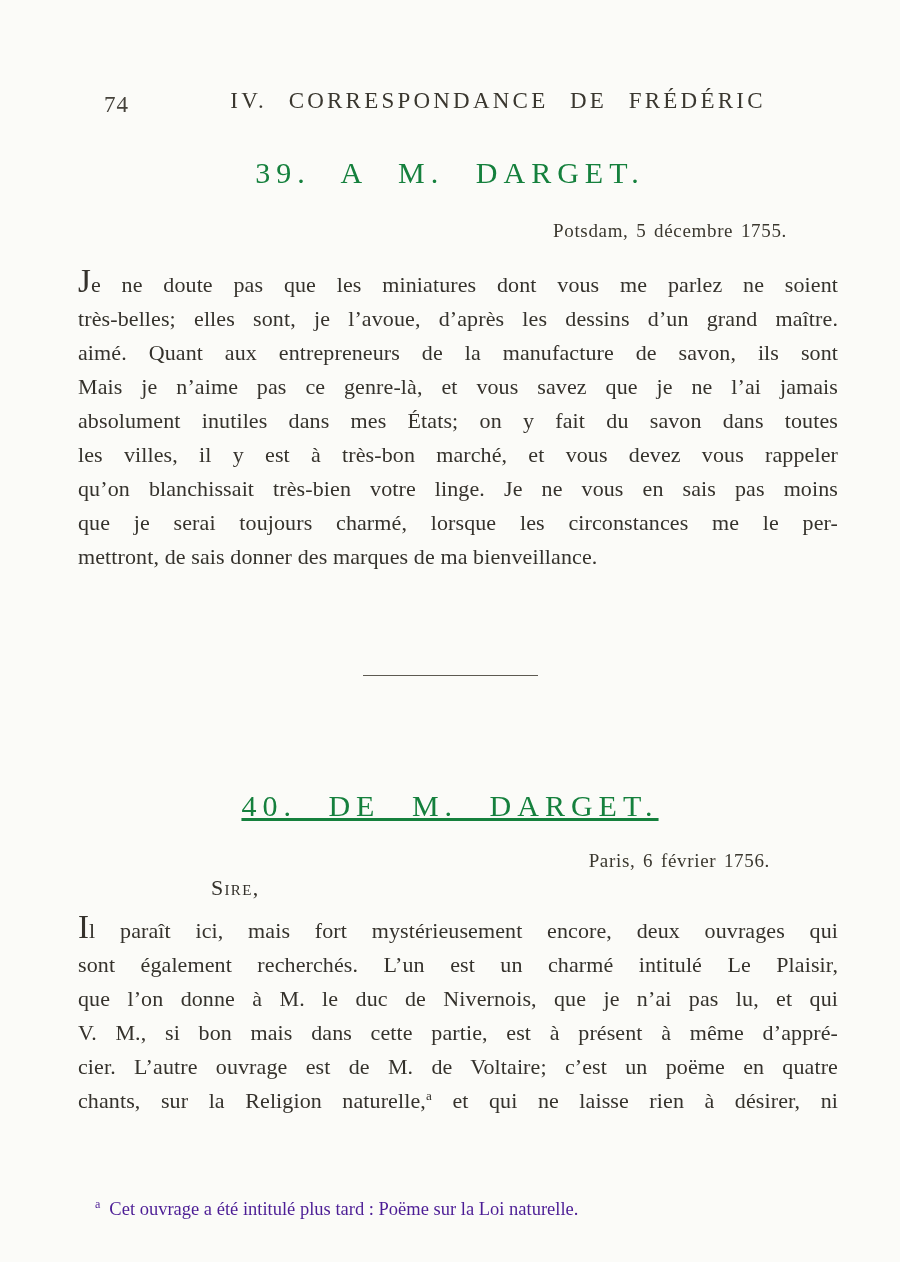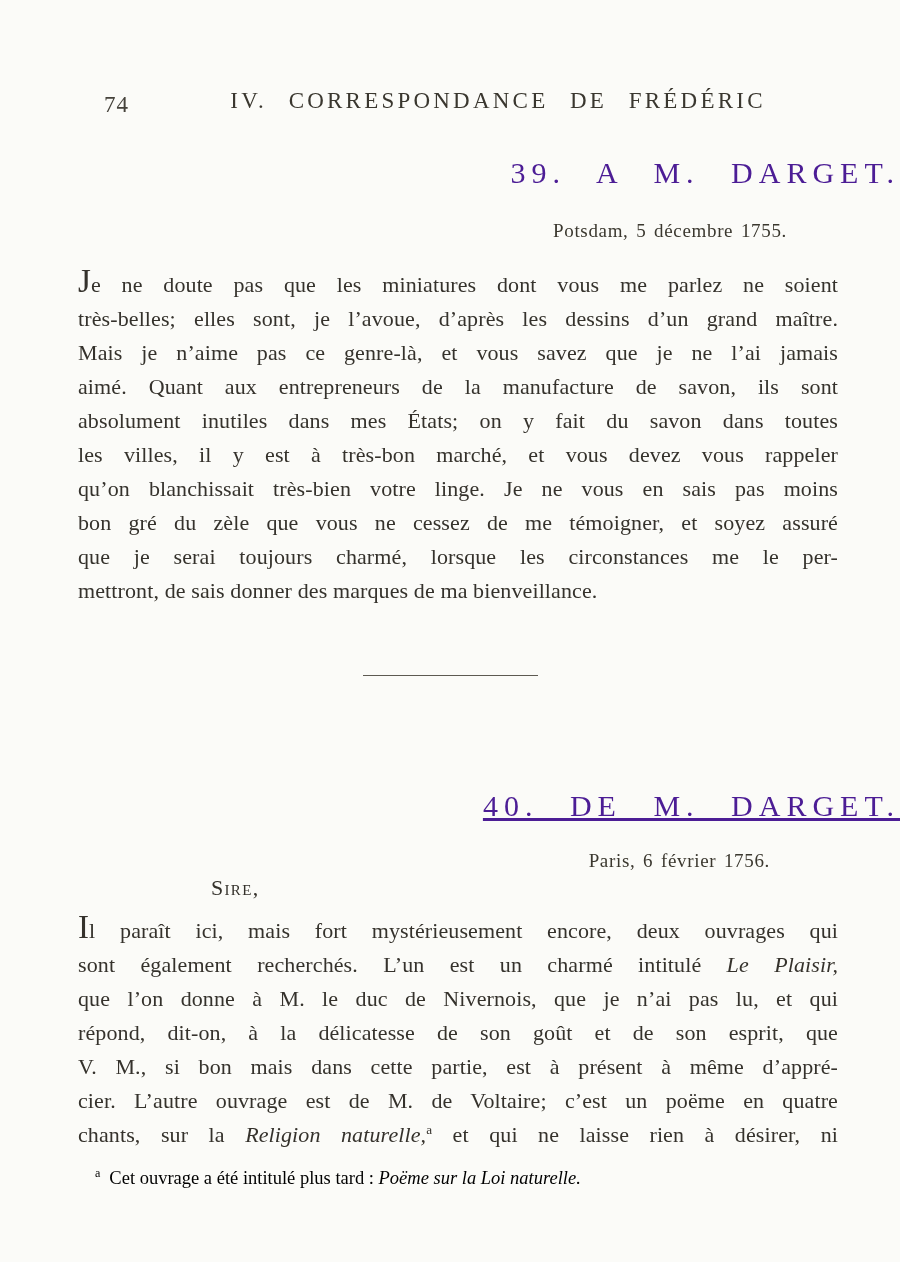--- a/index.html
+++ b/index.html
@@ -20,22 +20,22 @@
     font-size:23px;color:#45423b;letter-spacing:1px;margin-left:22px;
   }
   .head-title{
     position:absolute;left:0;top:0;width:900px;
     text-align:center;font-size:23px;color:#3a372f;
     letter-spacing:0.14em;word-spacing:0.55em;padding-left:48px;
   }
 
   
   .letter-heading{
-    position:absolute;left:0;width:900px;text-align:right;
-    font-size:30px;color:#4c1d95;
+    position:absolute;left:0;width:900px;text-align:center;
+    font-size:30px;color:#15803d;
     letter-spacing:0.2em;word-spacing:0.6em;
   }
   .heading-39{top:156px;}
   .heading-40{top:789px;text-decoration:underline;}
 
   .dateline{
     position:absolute;font-size:19px;color:#3b382f;
     letter-spacing:0.035em;word-spacing:0.12em;
   }
   .dateline-39{top:220px;right:113px;margin-left:24px;}
@@ -52,71 +52,69 @@
   .para{
     position:absolute;left:78px;width:760px;
     font-size:22px;line-height:34px;color:#35322c;
     letter-spacing:0.005em;
   }
   .para-1{top:268px;}
   .para-2{top:914px;}
   .bodyline{text-align:justify;text-align-last:justify;}
   .bodyline.nojust{text-align-last:auto;}
   .lead{font-size:1.5em;line-height:0;}
-  .i{font-style:italic;}
+  .i{}
   .sup{font-size:0.6em;vertical-align:super;line-height:0;}
 
   
   .divider{
     position:absolute;top:675px;left:363px;width:175px;height:1px;
     background:#5d5a52;
   }
 
   
   .footnote{
-    position:absolute;top:1165px;left:95px;width:740px;
-    font-size:18.5px;color:#000000;line-height:26px;
+    position:absolute;top:1196px;left:95px;width:740px;
+    font-size:18.5px;color:#4c1d95;line-height:26px;
   }
   .fn-marker{font-size:12px;vertical-align:super;margin-right:9px;line-height:0;}
 </style>
 </head>
 <body>
 
 <div class="page">
 
   <div class="running-head">
     <span class="folio">74</span>
     <div class="head-title">IV. CORRESPONDANCE DE FRÉDÉRIC</div>
   </div>
 
   <div class="letter-heading heading-39">39. A M. DARGET.</div>
   <div class="dateline dateline-39">Potsdam, 5 décembre 1755.</div>
   <div class="para para-1">
       <div class="bodyline"><span class="lead">J</span><span>e ne doute pas que les miniatures dont vous me parlez ne soient</span></div>
       <div class="bodyline"><span>très-belles; elles sont, je l’avoue, d’après les dessins d’un grand maître.</span></div>
+      <div class="bodyline"><span>aimé. Quant aux entrepreneurs de la manufacture de savon, ils sont</span></div>
       <div class="bodyline"><span>Mais je n’aime pas ce genre-là, et vous savez que je ne l’ai jamais</span></div>
-      <div class="bodyline"><span>aimé. Quant aux entrepreneurs de la manufacture de savon, ils sont</span></div>
       <div class="bodyline"><span>absolument inutiles dans mes États; on y fait du savon dans toutes</span></div>
       <div class="bodyline"><span>les villes, il y est à très-bon marché, et vous devez vous rappeler</span></div>
       <div class="bodyline"><span>qu’on blanchissait très-bien votre linge. Je ne vous en sais pas moins</span></div>
-      <div class="bodyline"><span>bon gré du zèle que vous ne cessez de me témoigner, et soyez assuré</span></div>
       <div class="bodyline"><span>que je serai toujours charmé, lorsque les circonstances me le per-</span></div>
       <div class="bodyline nojust"><span>mettront, de sais donner des marques de ma bienveillance.</span></div>
     </div>
 
   <div class="divider"></div>
 
   <div class="letter-heading heading-40">40. DE M. DARGET.</div>
   <div class="dateline dateline-40">Paris, 6 février 1756.</div>
   <div class="salutation">Sire,</div>
   <div class="para para-2">
       <div class="bodyline"><span class="lead">I</span><span>l paraît ici, mais fort mystérieusement encore, deux ouvrages qui</span></div>
       <div class="bodyline"><span>sont également recherchés. L’un est un charmé intitulé </span><span class="i">Le Plaisir,</span></div>
       <div class="bodyline"><span>que l’on donne à M. le duc de Nivernois, que je n’ai pas lu, et qui</span></div>
-      <div class="bodyline"><span>répond, dit-on, à la délicatesse de son goût et de son esprit, que</span></div>
       <div class="bodyline"><span>V. M., si bon mais dans cette partie, est à présent à même d’appré-</span></div>
       <div class="bodyline"><span>cier. L’autre ouvrage est de M. de Voltaire; c’est un poëme en quatre</span></div>
       <div class="bodyline"><span>chants, sur la </span><span class="i">Religion naturelle,</span><span class="sup">a</span><span> et qui ne laisse rien à désirer, ni</span></div>
     </div>
 
   <div class="footnote">
     <span class="fn-marker">a</span><span><span>Cet ouvrage a été intitulé plus tard : </span><span class="i">Poëme sur la Loi naturelle.</span></span>
   </div>
 
 </div>

